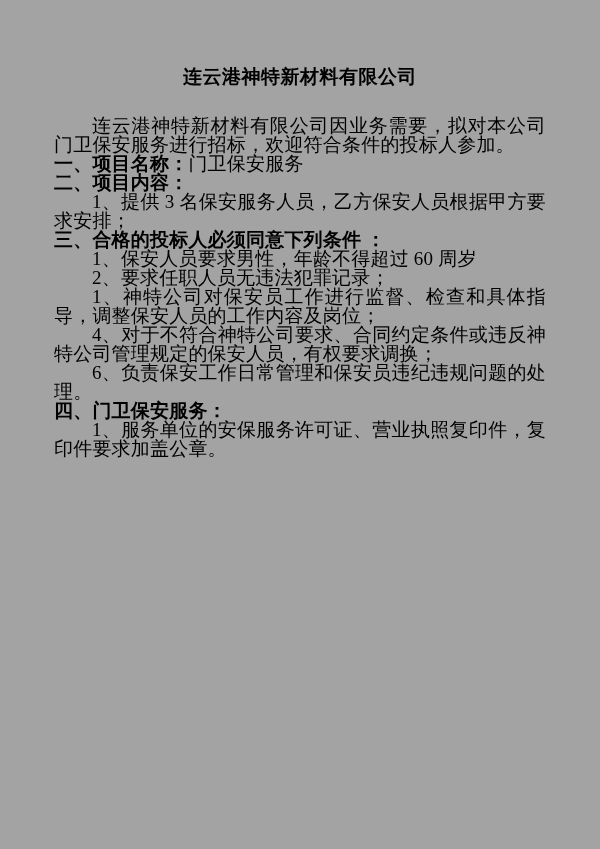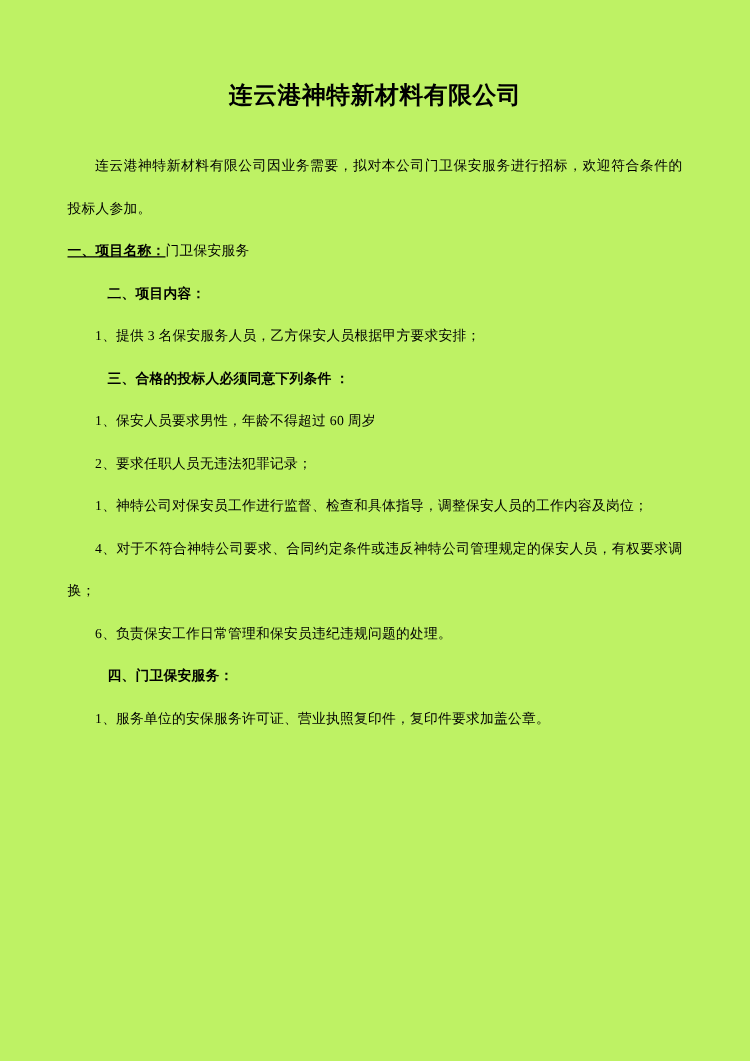--- a/index.html
+++ b/index.html
@@ -11,53 +11,51 @@
     width: 600px;
     height: 849px;
     font-family: "Liberation Serif", "DejaVu Serif", serif;
     color: #000000;
     overflow: hidden;
   }
   .page {
     position: relative;
     width: 600px;
     height: 849px;
-    background: #bef264;
+    background: #a3a3a3;
     box-sizing: border-box;
     padding: 62px 54px 40px 54px;
   }
   .doc-title {
     text-align: center;
     font-weight: bold;
     font-size: 19px;
     line-height: 30px;
     letter-spacing: 0.5px;
     margin: 0 0 24px 0;
   }
   .doc-title div {
     white-space: nowrap;
   }
   .para {
-    font-size: 11px;
-    line-height: 34px;
+    font-size: 19px;
+    line-height: 19px;
     text-align: justify;
     text-justify: inter-ideograph;
     margin: 0;
     letter-spacing: 0.2px;
   }
   .indent2 {
     text-indent: 2em;
   }
   .heading {
     font-weight: bold;
-    margin-left: 32px;
   }
   .heading-inline {
     font-weight: bold;
-    text-decoration: underline;
   }
 </style>
 </head>
 <body>
 
 <div class="page">
 
   <div class="doc-title">
     <div>连云港神特新材料有限公司</div>
   </div>

